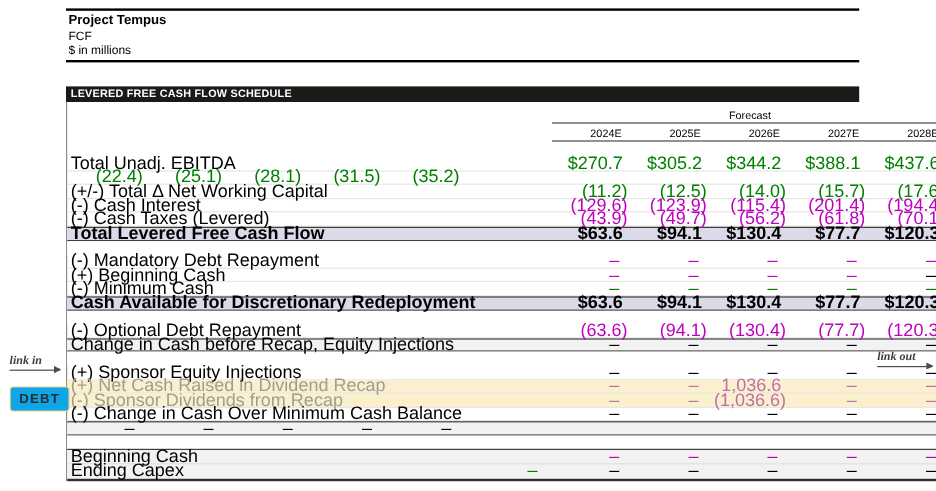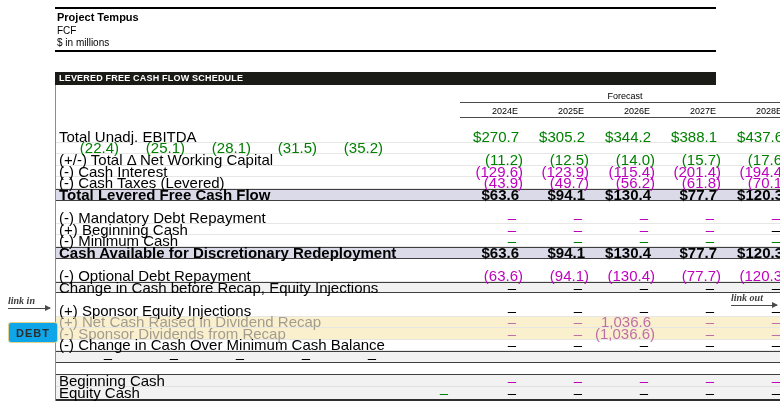--- a/index.html
+++ b/index.html
@@ -303,21 +303,21 @@
           <span>Beginning Cash</span>
         </div>
         <div class="cell dash" style="color: rgb(191, 0, 191);">–</div>
         <div class="cell dash" style="color: rgb(191, 0, 191);">–</div>
         <div class="cell dash" style="color: rgb(191, 0, 191);">–</div>
         <div class="cell dash" style="color: rgb(191, 0, 191);">–</div>
         <div class="cell dash" style="color: rgb(191, 0, 191);">–</div>
       </div>
       <div class="row normal">
         <div class="label">
-          <span>Equity Cash</span>
+          <span>Ending Capex</span>
           <span class="pre-value" style="color: rgb(0, 128, 0);">–</span>
         </div>
         <div class="cell dash" style="color: rgb(0, 0, 0);">–</div>
         <div class="cell dash" style="color: rgb(0, 0, 0);">–</div>
         <div class="cell dash" style="color: rgb(0, 0, 0);">–</div>
         <div class="cell dash" style="color: rgb(0, 0, 0);">–</div>
         <div class="cell dash" style="color: rgb(0, 0, 0);">–</div>
       </div>
     </div>
 </div>

